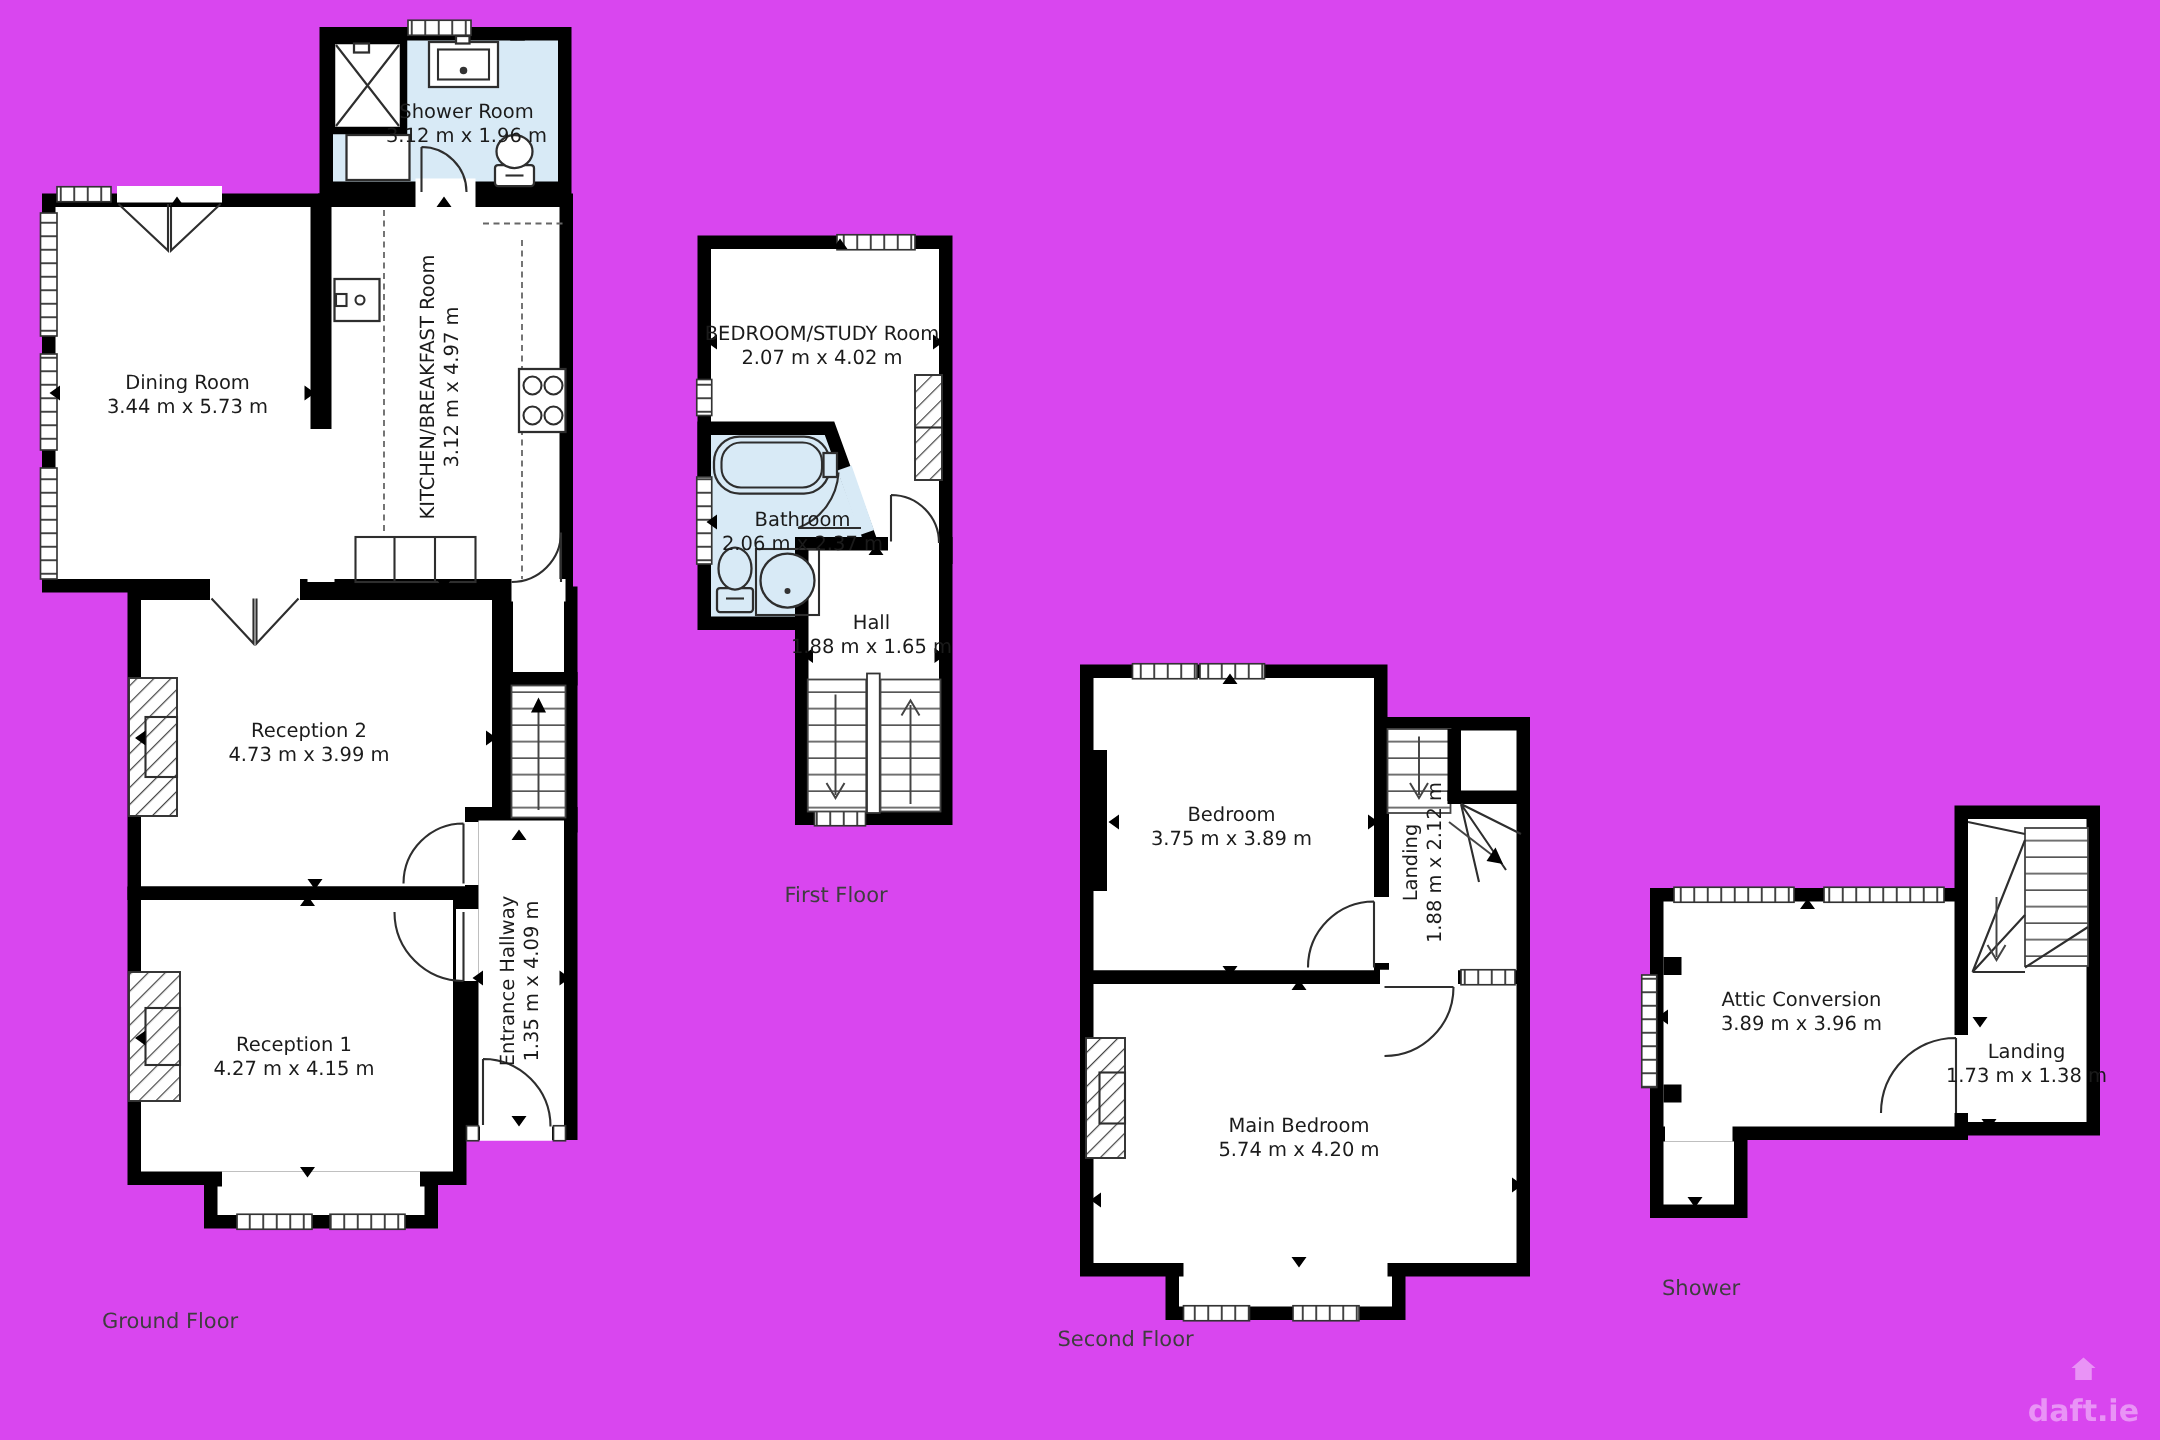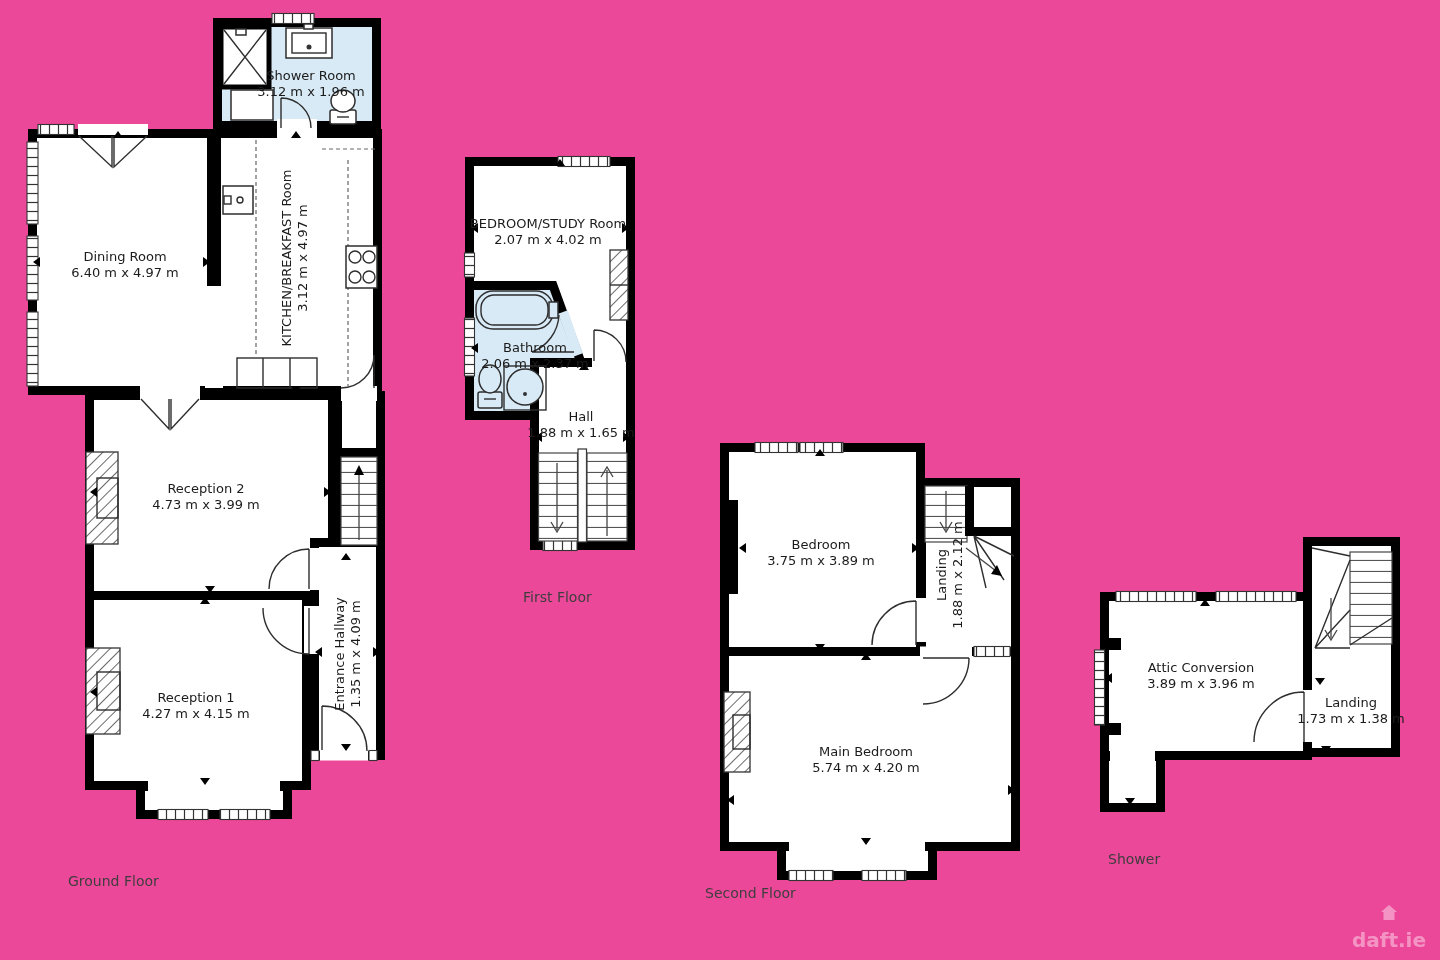--- a/index.html
+++ b/index.html
@@ -1,16 +1,16 @@
 <!DOCTYPE html>
 <html><head>
 <meta charset="utf-8">
 <style>
   html,body{margin:0;padding:0;}
-  .canvas{position:relative;width:1440px;height:960px;background:#ec4899;overflow:hidden;
+  .canvas{position:relative;width:1440px;height:960px;background:#d946ef;overflow:hidden;
           font-family:"DejaVu Sans","Liberation Sans",sans-serif;}
   svg.plan{position:absolute;left:0;top:0;}
   .wall{fill:#fff;stroke:#000;stroke-width:9;}
   .wallwet{fill:#D8EAF6;stroke:#000;stroke-width:9;}
   .gap{fill:#fff;}
   .blackfill{fill:#000;}
   .thin{fill:none;stroke:#2e2e2e;stroke-width:1.4;}
   .dash{fill:none;stroke:#666;stroke-width:1.2;stroke-dasharray:4 3;}
   .fix{fill:#fff;stroke:#2e2e2e;stroke-width:1.5;}
   .fixwet{fill:#D8EAF6;stroke:#2e2e2e;stroke-width:1.5;}
@@ -252,21 +252,21 @@
     <path class="tick" d="M1200,606 L1210,606 L1205,599 Z M1112,673 L1112,683 L1105,678 Z M1125,798 L1135,798 L1130,805 Z M1315,678 L1325,678 L1320,685 Z M1321,746 L1331,746 L1326,753 Z"></path>
   </g>
 </svg>
 
 <div class="room-label" style="left:311px;top:83px;">
   <div>Shower Room</div>
   <div>3.12 m x 1.96 m</div>
 </div>
 <div class="room-label" style="left:125px;top:264px;">
   <div>Dining Room</div>
-  <div>6.40 m x 4.97 m</div>
+  <div>3.44 m x 5.73 m</div>
 </div>
 <div class="room-label rot" style="left:294px;top:258px;">
   <div>KITCHEN/BREAKFAST Room</div>
   <div>3.12 m x 4.97 m</div>
 </div>
 <div class="room-label" style="left:206px;top:496px;">
   <div>Reception 2</div>
   <div>4.73 m x 3.99 m</div>
 </div>
 <div class="room-label" style="left:196px;top:705px;">

